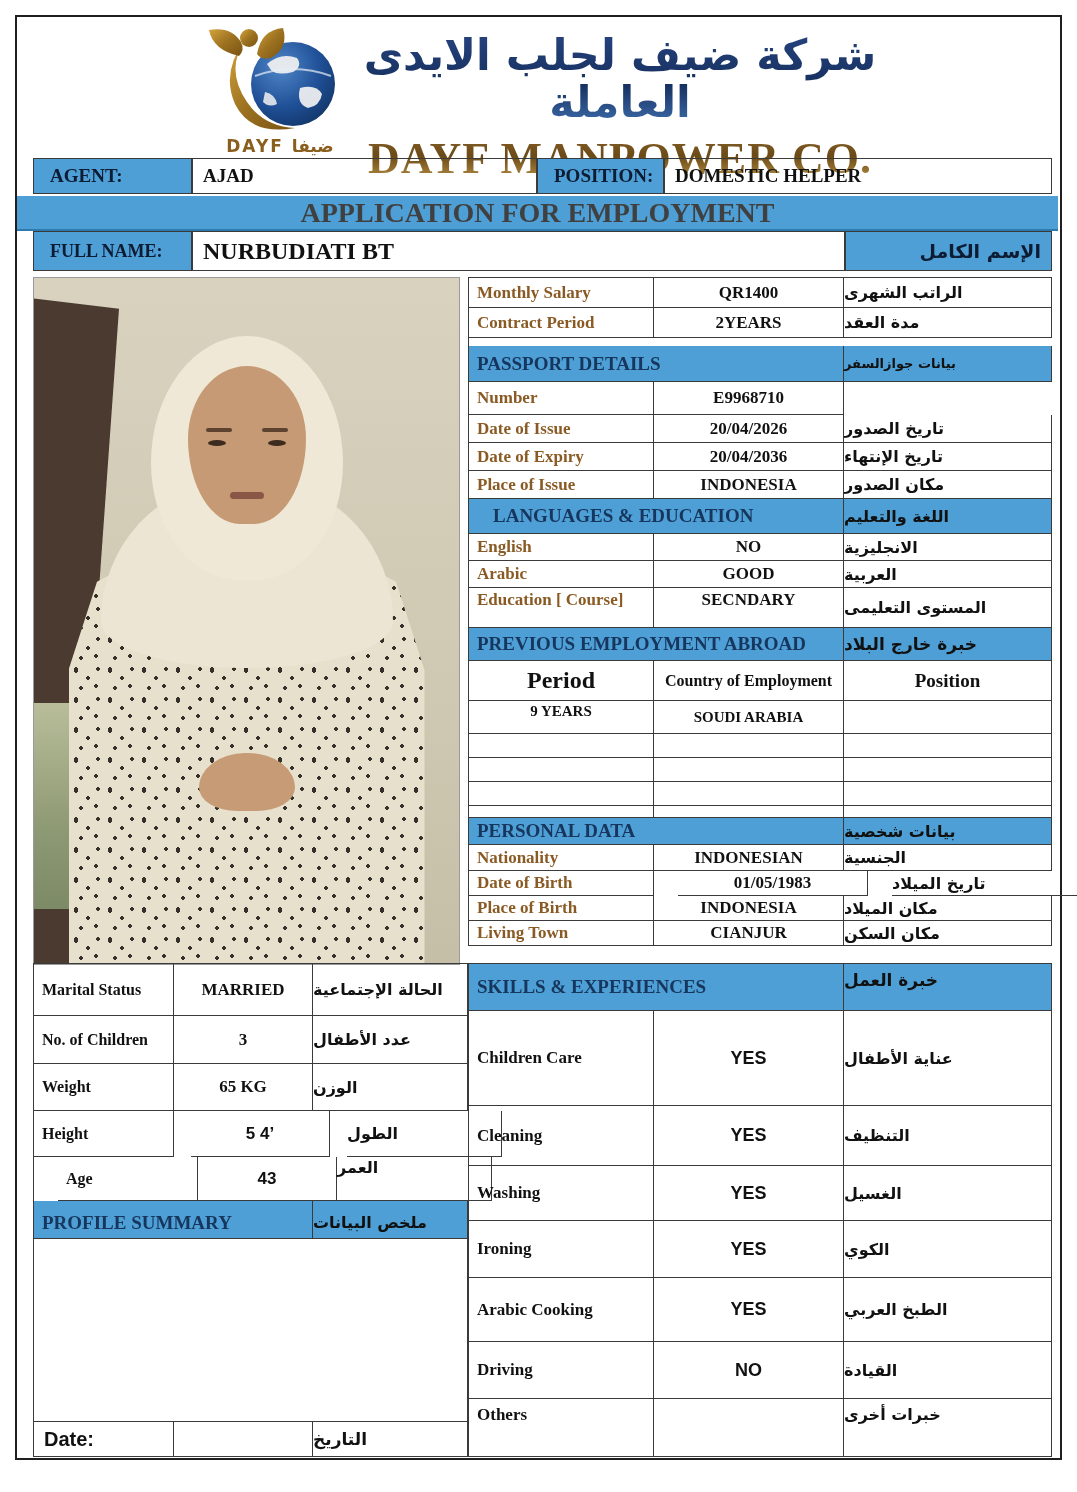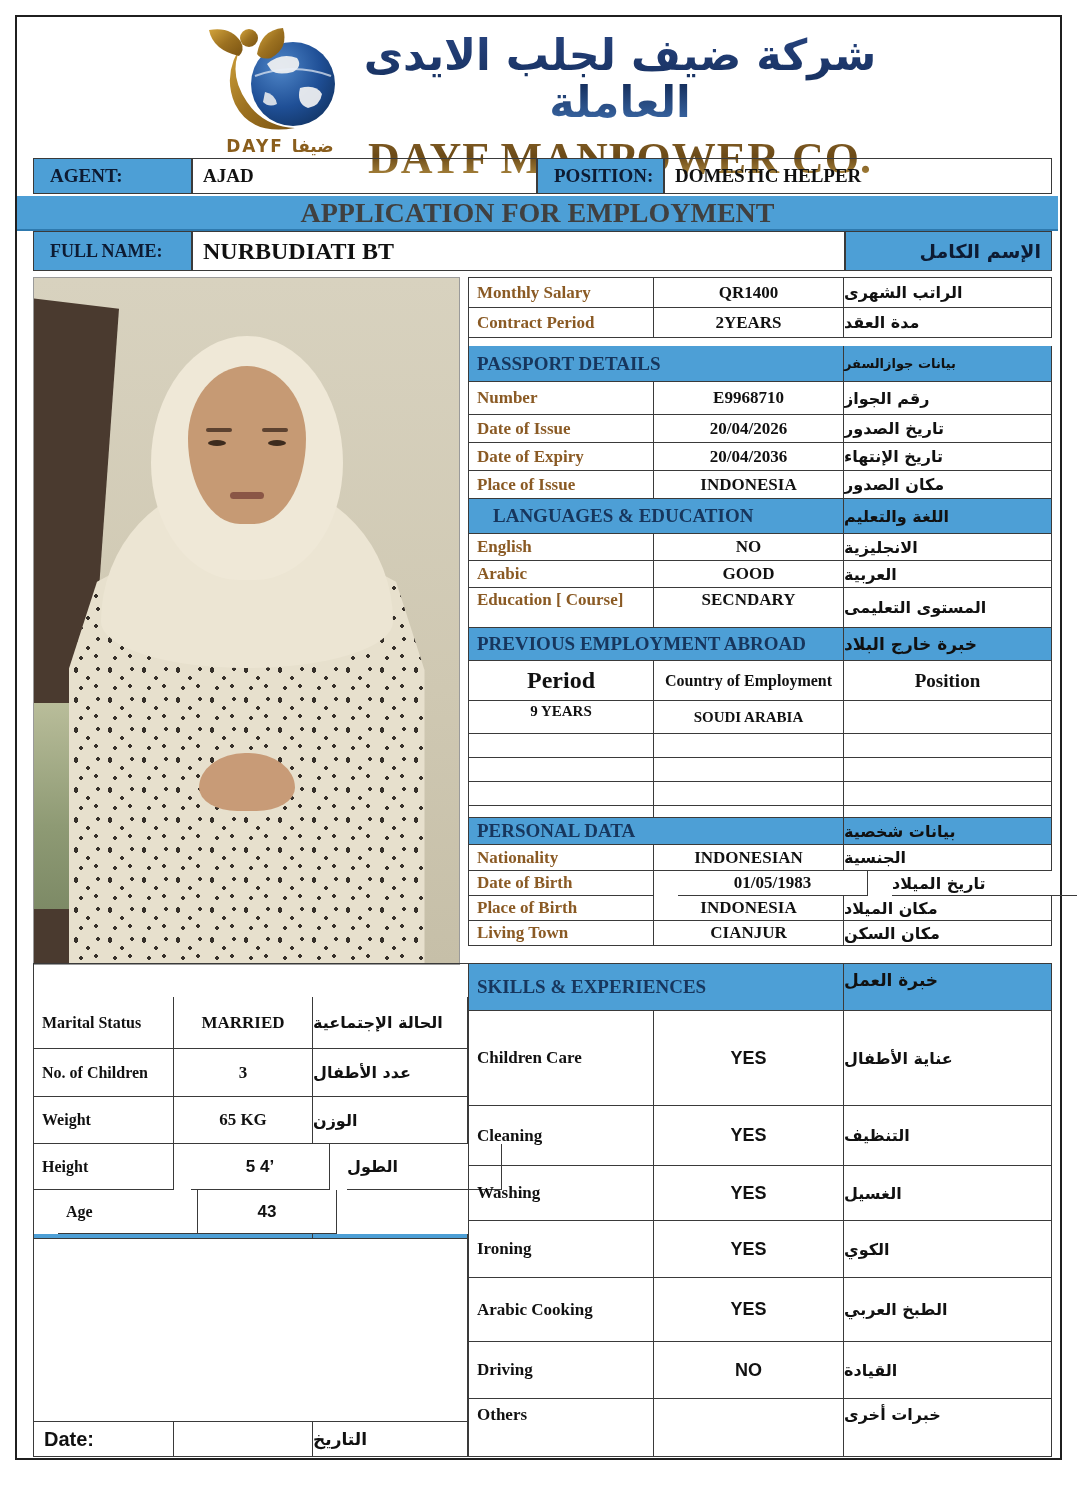--- a/index.html
+++ b/index.html
@@ -180,21 +180,20 @@
       <div class="farab">مدة العقد</div>
     </div>
 
     <div class="srow" style="height:36px;margin-top:8px;">
       <div class="blue sect-title">PASSPORT DETAILS</div>
       <div class="blue farab" style="font-size:13px;">بيانات جوازالسفر</div>
     </div>
     <div class="trow" style="height:33px;">
       <div class="flabel">Number</div>
       <div class="fvalue">E9968710</div>
-      <div class="farab">رقم الجواز</div>
     </div>
     <div class="trow" style="height:28px;">
       <div class="flabel">Date of Issue</div>
       <div class="fvalue">20/04/2026</div>
       <div class="farab">تاريخ الصدور</div>
     </div>
     <div class="trow" style="height:28px;">
       <div class="flabel">Date of Expiry</div>
       <div class="fvalue">20/04/2036</div>
       <div class="farab">تاريخ الإنتهاء</div>
@@ -280,21 +279,21 @@
       <div class="farab">مكان الميلاد</div>
     </div>
     <div class="trow" style="height:25px;">
       <div class="flabel">Living Town</div>
       <div class="fvalue">CIANJUR</div>
       <div class="farab">مكان السكن</div>
     </div>
   </div>
 
   <div class="abs tbl" style="left:33px;top:963px;width:435px;">
-    <div class="ltrow" style="height:52px;margin-top:33px;">
+    <div class="ltrow" style="height:52px;">
       <div class="llabel">Marital Status</div>
       <div style="justify-content:center;font-weight:bold;font-size:17px;">MARRIED</div>
       <div class="farab">الحالة الإجتماعية</div>
     </div>
     <div class="ltrow" style="height:48px;">
       <div class="llabel">No. of Children</div>
       <div style="justify-content:center;font-weight:bold;font-size:17px;">3</div>
       <div class="farab">عدد الأطفال</div>
     </div>
     <div class="ltrow" style="height:47px;">
@@ -303,20 +302,21 @@
       <div class="farab">الوزن</div>
     </div>
     <div class="ltrow" style="height:46px;gap:17px;">
       <div class="llabel">Height</div>
       <div class="sans" style="justify-content:center;font-weight:bold;font-size:17px;">5 4’</div>
       <div class="farab">الطول</div>
     </div>
     <div class="ltrow" style="height:44px;margin-left:24px;">
       <div class="llabel">Age</div>
       <div class="sans" style="justify-content:center;font-weight:bold;font-size:17px;">43</div>
+      <div class="farab" style="align-items:flex-start;padding-top:1px;">العمر</div>
     </div>
     <div class="lsrow" style="height:44px;">
       <div class="blue sect-title">PROFILE SUMMARY</div>
       <div class="blue farab">ملخص البيانات</div>
     </div>
   </div>
   <div class="abs bigblank" style="left:33px;top:1238px;width:435px;height:184px;">
     <span></span>
   </div>
   <div class="abs tbl" style="left:33px;top:1421px;width:435px;">

